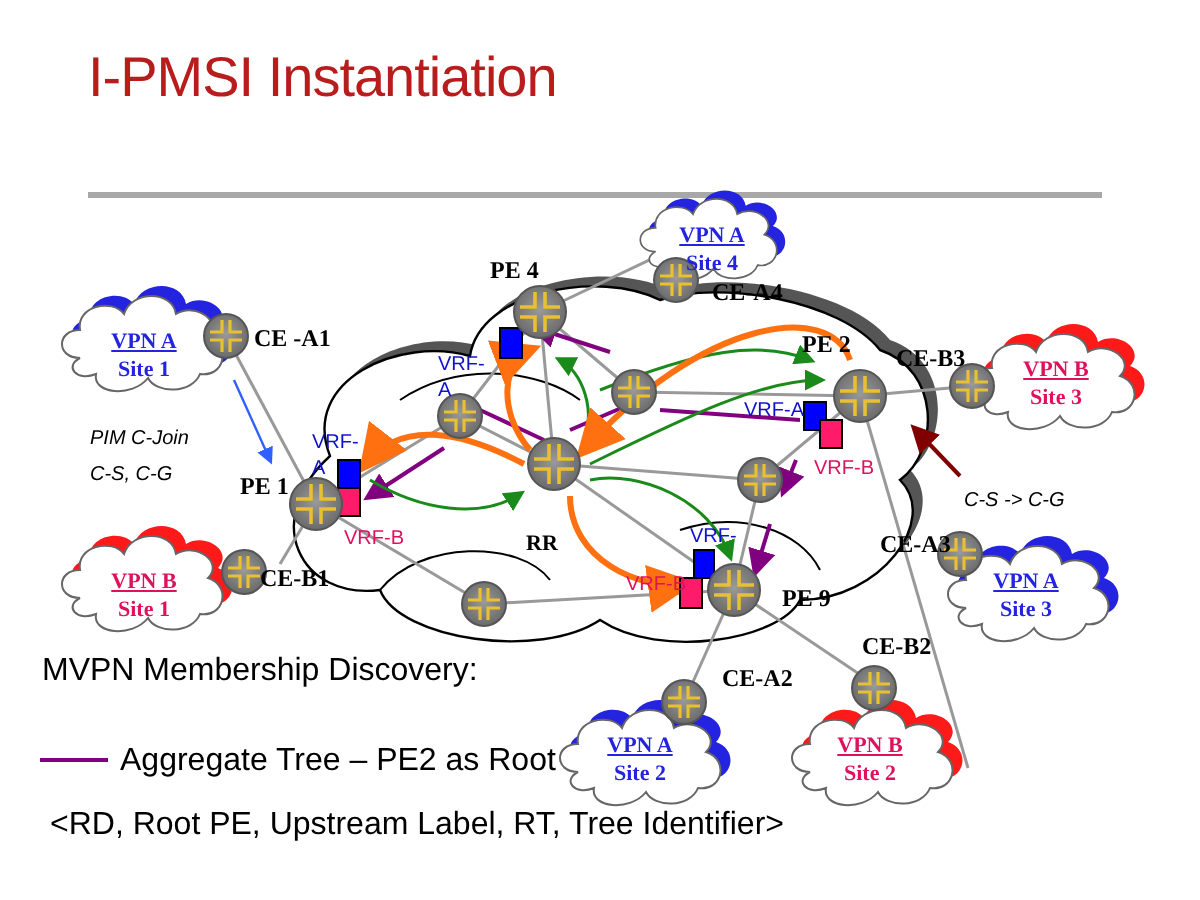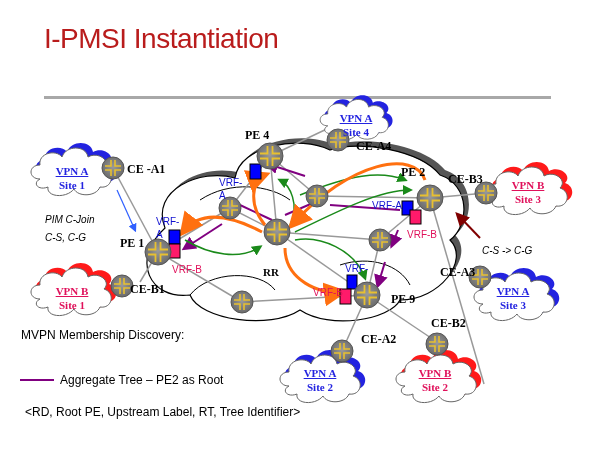--- a/index.html
+++ b/index.html
@@ -8,21 +8,21 @@
   .rule{position:absolute;left:44px;top:96px;width:507px;height:3px;background:#a8a8a8;}
   svg{position:absolute;left:0;top:0;}
   .lbl{position:absolute;font-family:"Liberation Serif",serif;font-weight:bold;font-size:12px;color:#000;white-space:nowrap;}
   .site{position:absolute;font-family:"Liberation Serif",serif;font-weight:bold;font-size:11px;text-align:center;line-height:14px;white-space:nowrap;}
   .site .n{text-decoration:underline;}
   .blue{color:#2323e0;}
   .pink{color:#e0105a;}
   .vrf{position:absolute;font-size:10px;white-space:nowrap;line-height:13px;}
   .vrfa{color:#1010d0;}
   .vrfb{color:#e0105a;}
-  .txt{position:absolute;font-size:12px;color:#000;white-space:nowrap;line-height:17px;}
+  .txt{position:absolute;font-size:16px;color:#000;white-space:nowrap;line-height:17px;}
   .big{font-size:10px;line-height:18px;font-style:italic;}
 </style>
 </head>
 <body>
 
 <div class="title">
   <div>I-PMSI Instantiation</div>
 </div>
 <div class="rule"></div>
 

